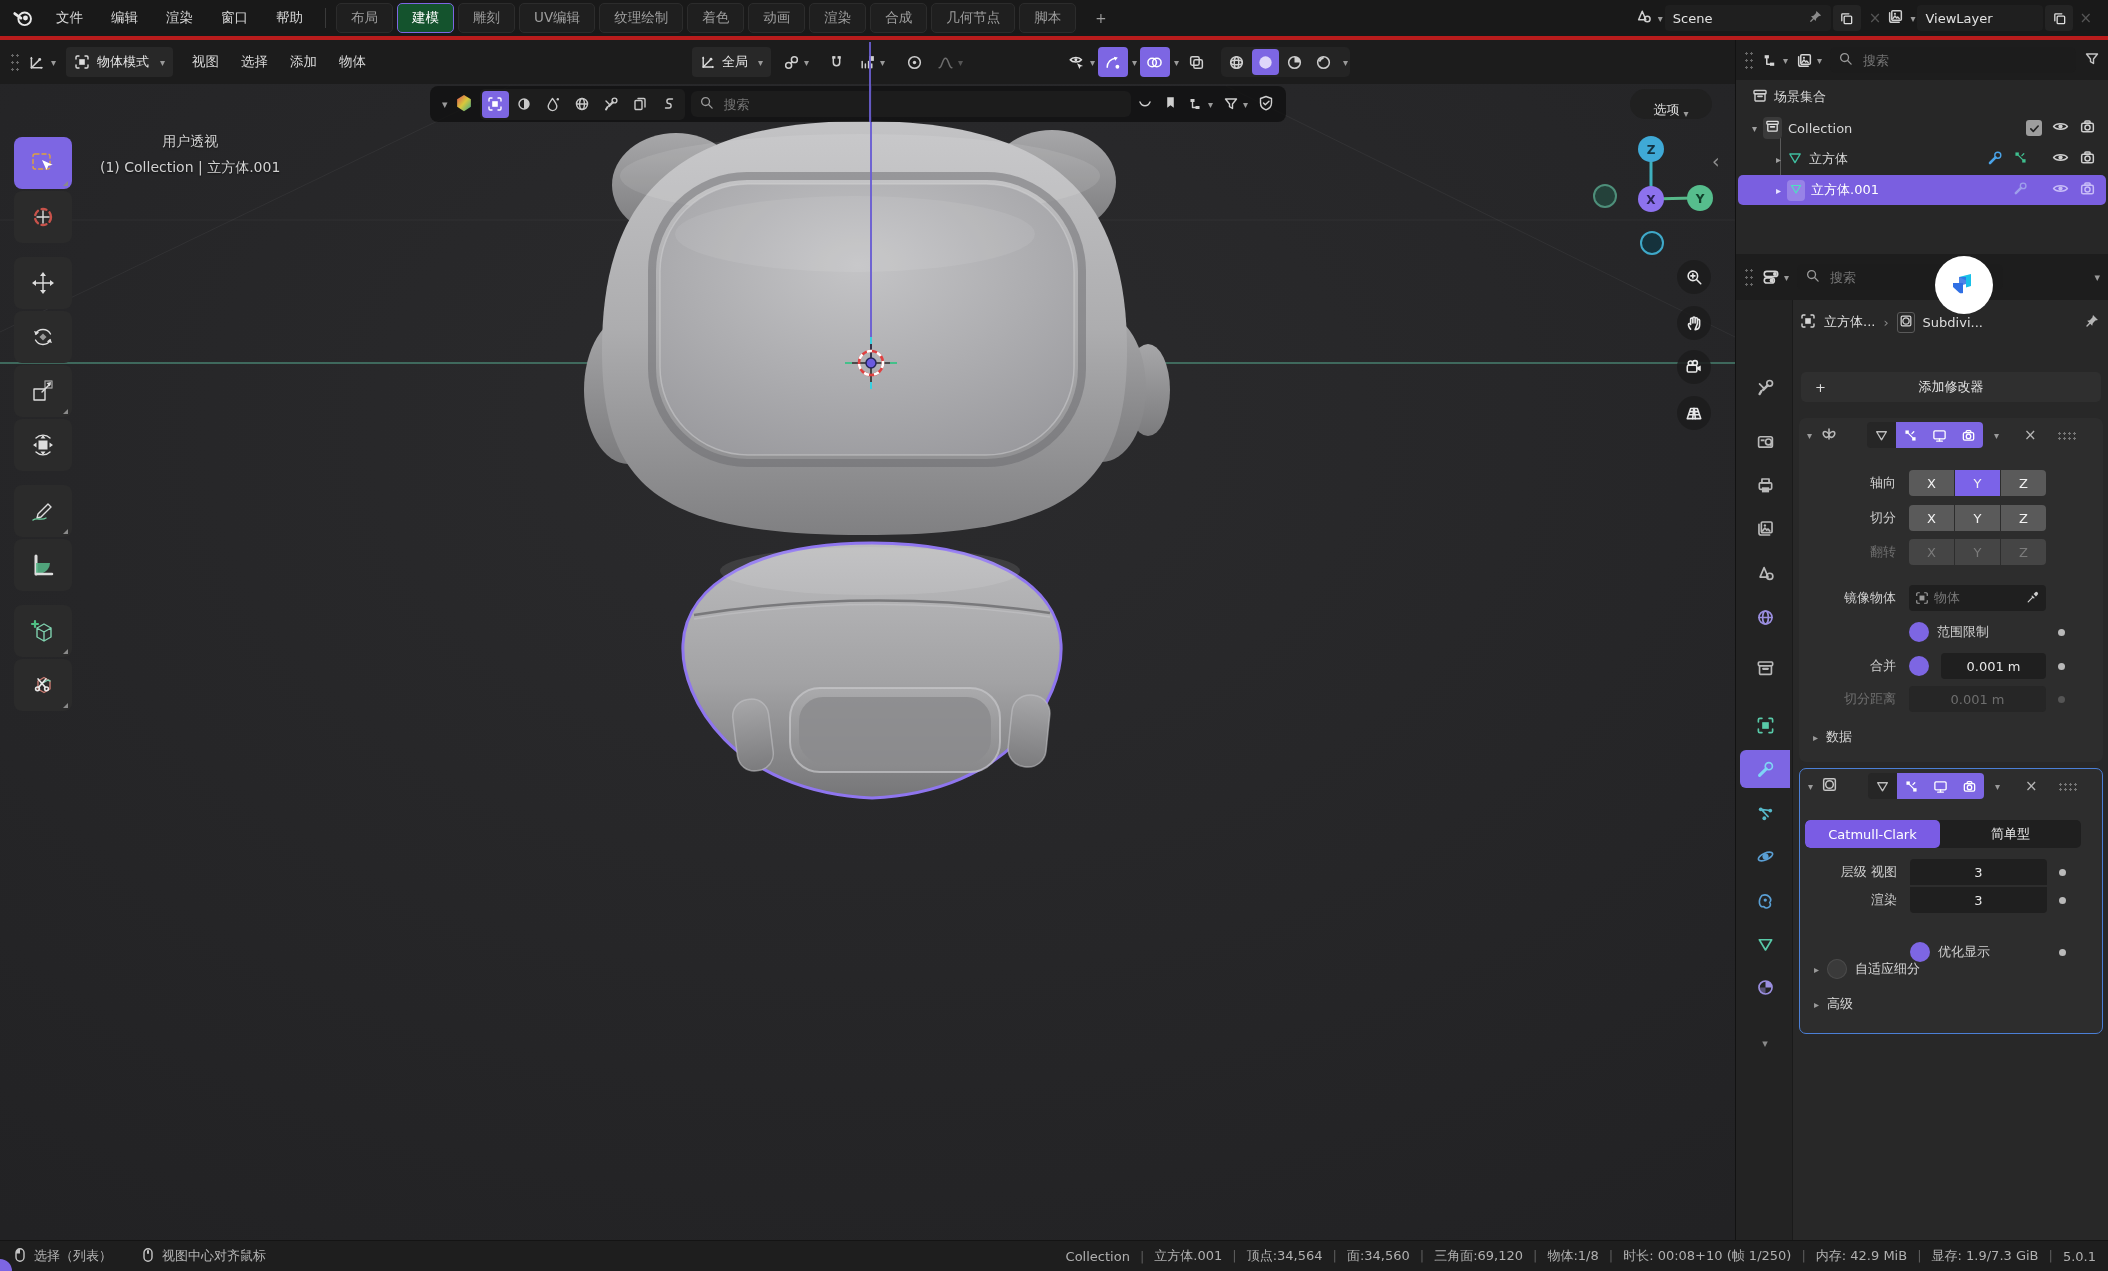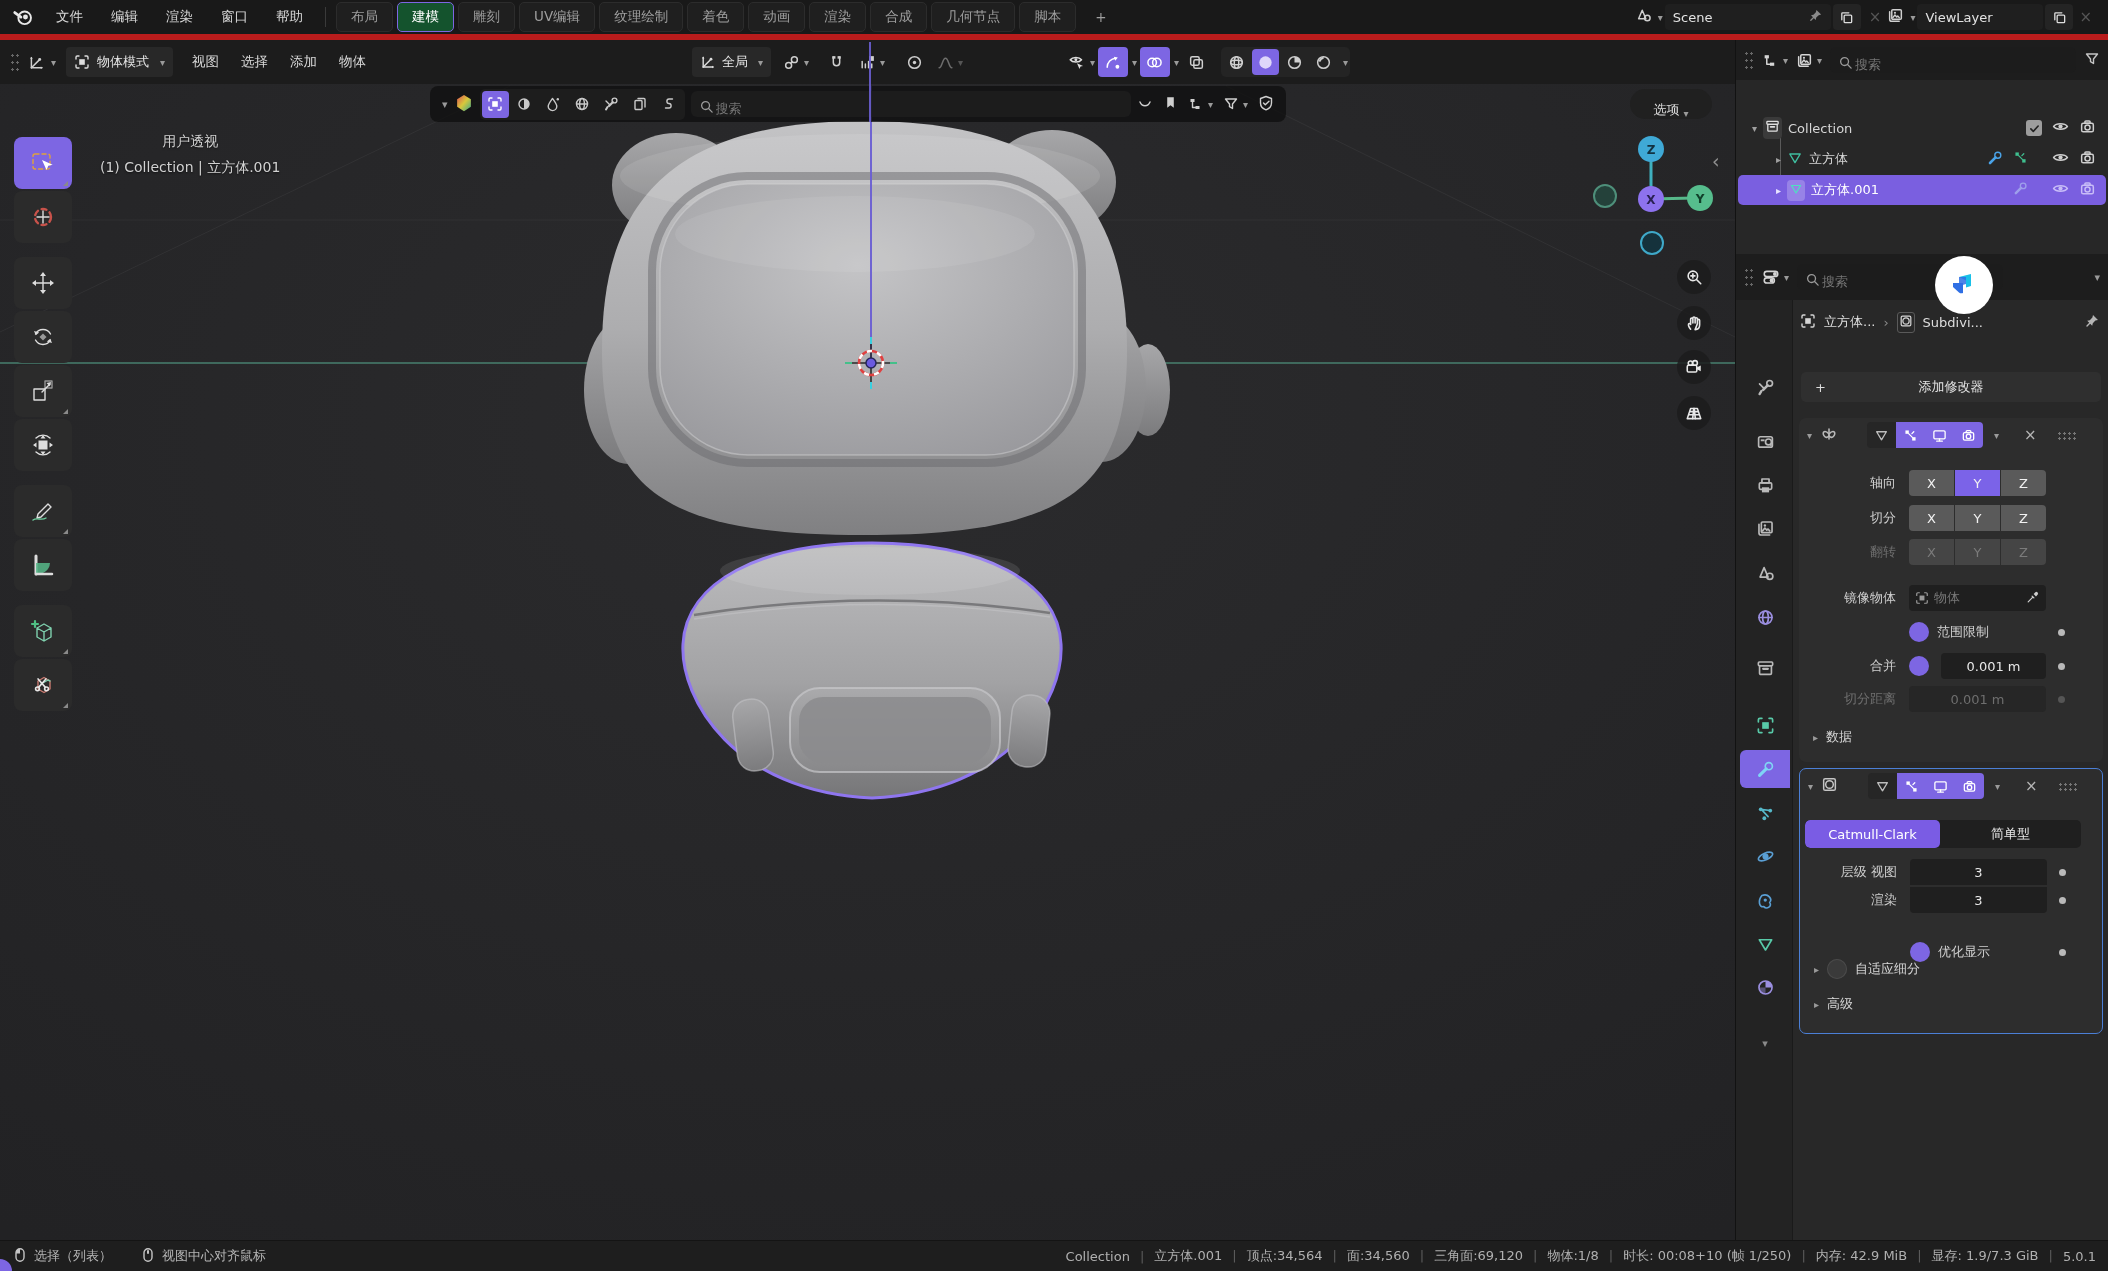--- a/index.html
+++ b/index.html
@@ -6,38 +6,38 @@
   #app{position:relative;width:2108px;height:1271px;background:#262628;overflow:hidden;
        font-family:"DejaVu Sans","Liberation Sans",sans-serif;color:#d0d0d0;font-size:13px;}
   .abs{position:absolute;}
   .flex{display:flex;align-items:center;}
   .ic{display:inline-block;vertical-align:middle;flex:0 0 auto;}
   .chev{color:#9a9a9a;font-size:10px;margin-left:4px;}
   .grip{width:10px;height:20px;background-image:radial-gradient(circle,#686868 1.1px,transparent 1.3px);background-size:5px 7px;}
   .hgrip{width:20px;height:9px;background-image:radial-gradient(circle,#777 1.1px,transparent 1.3px);background-size:5px 5px;}
 
   
-  #topbar{left:0;top:0;width:2108px;height:40px;background:#191919;border-bottom:6px solid #b91c1c;display:flex;align-items:center;box-sizing:border-box;}
+  #topbar{left:0;top:0;width:2108px;height:40px;background:#191919;border-bottom:4px solid #b91c1c;display:flex;align-items:center;box-sizing:border-box;}
   #topbar .menu{padding:0 14px;color:#d8d8d8;font-size:13.5px;cursor:default;}
   .vsep{width:1px;height:20px;background:#3a3a3a;margin:0 8px;}
   .wtab{padding:5px 14px;margin:0 2px;border-radius:5px;background:#1f1f1f;border:1px solid #2c2c2c;color:#9f9f9f;font-size:13.5px;}
   .wtab.active{background:#14532d;border-color:#7d66e3;color:#fff;}
   .idfield{background:#1f1f1f;border-radius:4px;height:26px;display:flex;align-items:center;padding:0 8px;color:#e3e3e3;}
   .sqbtn{background:#242424;border-radius:4px;height:26px;width:28px;display:flex;align-items:center;justify-content:center;}
 
   
   #row2{left:0;top:40px;width:1735px;height:44px;background:#1c1c1c;display:flex;align-items:center;}
   .hbtn{background:#282828;border-radius:4px;height:30px;display:flex;align-items:center;padding:0 8px;color:#e6e6e6;}
   .hmenu{padding:0 11px;color:#d8d8d8;font-size:13.5px;}
   .tgl{width:30px;height:30px;border-radius:4px;display:flex;align-items:center;justify-content:center;color:#cfcfcf;}
   .tgl.on{background:#7d66e3;color:#fff;}
   #row3{left:430px;top:86px;width:856px;height:36px;background:rgba(16,16,16,.78);border-radius:8px;display:flex;align-items:center;padding:0 8px;box-sizing:border-box;gap:6px;}
   .fcell{width:27px;height:27px;border-radius:4px;display:flex;align-items:center;justify-content:center;color:#c9c9c9;}
   .fcell.on{background:#7d66e3;color:#fff;}
-  .searchbox{flex:1;height:26px;background:rgba(34,34,34,.6);border-radius:6px;display:flex;align-items:flex-end;padding:0 8px;min-width:120px;}
+  .searchbox{flex:1;height:26px;background:rgba(34,34,34,.6);border-radius:6px;display:flex;align-items:center;padding:0 8px;gap:8px;min-width:120px;}
   .searchbox input{background:transparent;border:0;outline:0;color:#ddd;font:13px "DejaVu Sans",sans-serif;width:100%;}
   .searchbox input::placeholder{color:#767676;}
   #optpill{left:1630px;top:89px;width:82px;height:30px;background:rgba(32,32,32,.92);border-radius:15px;display:flex;align-items:flex-end;justify-content:center;color:#dcdcdc;}
   #ztail{left:869px;top:42px;width:2px;height:80px;background:#6b5fd3;opacity:.9;z-index:40;}
 
   
   #toolbar{left:14px;top:137px;display:flex;flex-direction:column;width:58px;}
   .tool{width:58px;height:52px;border-radius:8px;background:#2b2b2b;display:flex;align-items:center;justify-content:center;margin-bottom:2px;position:relative;}
   .tool.active{background:#7d66e3;}
   .tool .corner{position:absolute;right:4px;bottom:3px;width:0;height:0;border-left:5px solid transparent;border-bottom:5px solid #8a8a8a;}
@@ -859,20 +859,26 @@
         <span class="ic" style="color:#9a9a9a"><svg class="sic" width="15" height="15">
               <use href="#s-search"></use>
             </svg></span>
         <input placeholder="搜索" style="">
       </span>
       <span class="ic" style="color:#c5c5c5"><svg class="sic" width="16" height="16">
             <use href="#s-funnel"></use>
           </svg></span>
     </div>
     <div class="treeline" style="top:88px;height:76px"></div>
+    <div class="orow" style="top:42px;padding-left:14px">
+      <span class="ic" style="color:#cfcfcf"><svg class="sic" width="16" height="16">
+            <use href="#s-box"></use>
+          </svg></span>
+      <span>场景集合</span>
+    </div>
     <div class="orow" style="top:73px;padding-left:14px">
       <span style="color:#9f9f9f;font-size:10px">▾</span>
       <span class="ic" style="color:#e0e0e0;background:#3a3a3a;border-radius:4px;padding:2px"><svg class="sic" width="15" height="15">
             <use href="#s-box"></use>
           </svg></span>
       <span>Collection</span>
       <span class="oright">
         <span style="width:16px;height:16px;background:#9d9d9d;border-radius:3px;display:flex;align-items:center;justify-content:center;color:#222">
             <svg class="sic" width="13" height="13">
               <use href="#s-check"></use>

